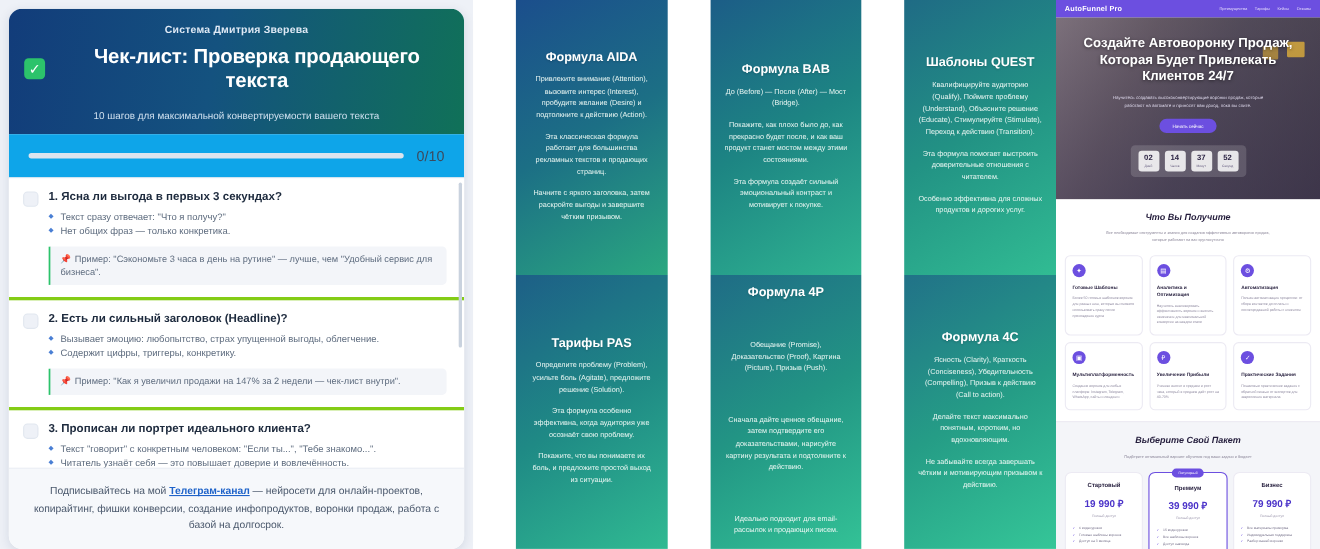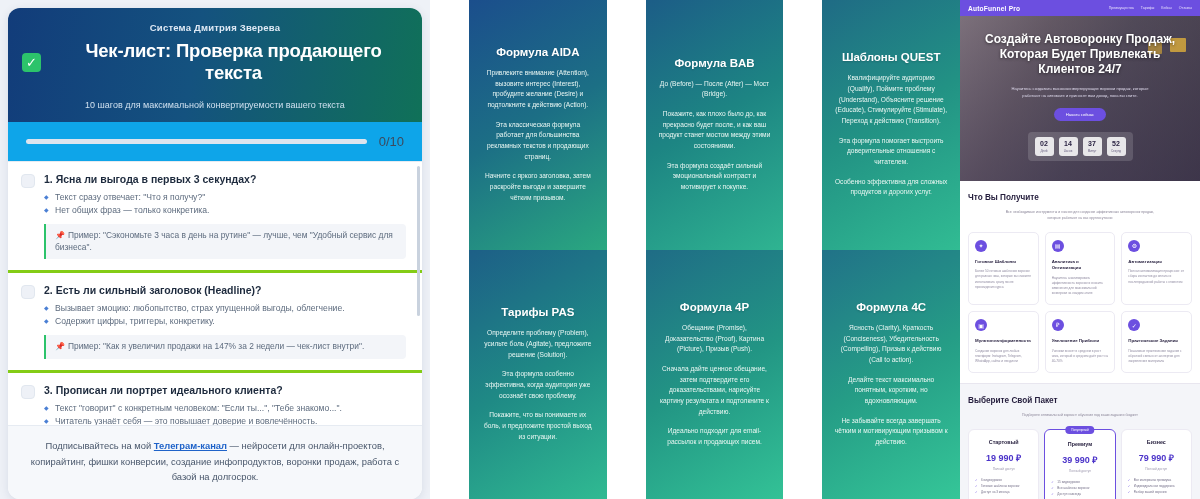--- a/index.html
+++ b/index.html
@@ -120,21 +120,21 @@
     display: flex; flex-direction: column;
     align-items: center; justify-content: center;
     padding: 10px 12px; text-align: center;
     color: #ffffff;
     margin-left: 39px;
   }
   .fcard.g1 { background: linear-gradient(150deg,#1b4e8c 0%,#1c6f85 48%,#2aa880 100%); }
   .fcard.g2 { background: linear-gradient(150deg,#1c5d87 0%,#1d8583 48%,#2fb491 100%); }
   .fcard.g3 { background: linear-gradient(150deg,#1f6b85 0%,#229284 48%,#31bc93 100%); }
   .fcard.g4 { background: linear-gradient(150deg,#1d5f87 0%,#1f8a85 50%,#30ba92 100%); }
-  .fcard.g5 { background: linear-gradient(150deg,#1f6c86 0%,#229584 50%,#33c296 100%); }
+  .fcard.g5 { background: linear-gradient(150deg,#1f6c86 0%,#229584 50%,#33c296 100%); justify-content: space-between; }
   .fcard.g6 { background: linear-gradient(150deg,#217288 0%,#259d86 50%,#35c698 100%); }
   .fcard-title {
     font-size: 11.5px; font-weight: bold; margin-bottom: 10px;
     text-shadow: 0 1px 2px rgba(0,0,0,.18);
   }
   .fcard-p {
     font-size: 6.6px; line-height: 1.62; color: #eaf7f3;
     margin-bottom: 9px; max-width: 160px;
   }
   .fcard-p:last-child { margin-bottom: 0; }
@@ -193,22 +193,23 @@
   .lp-tbox {
     background: rgba(255,255,255,.85); border-radius: 3px;
     width: 19px; padding: 3px 0; text-align: center;
   }
   .lp-tnum { font-size: 7px; font-weight: bold; color: #2b2343; line-height: 1; }
   .lp-tlbl { font-size: 3px; color: #6a6283; margin-top: 2px; }
 
   .lp-section { background: #ffffff; padding: 12px 8px 10px 8px; }
   .lp-section.alt { background: #f4f5f9; }
   .lp-sec-title {
-    text-align: left; font-size: 8.2px; font-weight: bold; color: #241d3c;
+    text-align: center; font-size: 8.2px; font-weight: bold; color: #241d3c;
     margin-bottom: 8px;
+    font-style: italic;
   }
   .lp-sec-sub {
     text-align: center; font-size: 3.5px; color: #8b8699; line-height: 1.7;
     max-width: 150px; margin: 0 auto 10px auto;
   }
   .lp-grid { display: grid; grid-template-columns: repeat(3,1fr); gap: 6px; }
   .lp-fcard {
     background: #ffffff; border: 1px solid #eceaf3; border-radius: 5px;
     padding: 7px 6px 8px 6px;
   }

